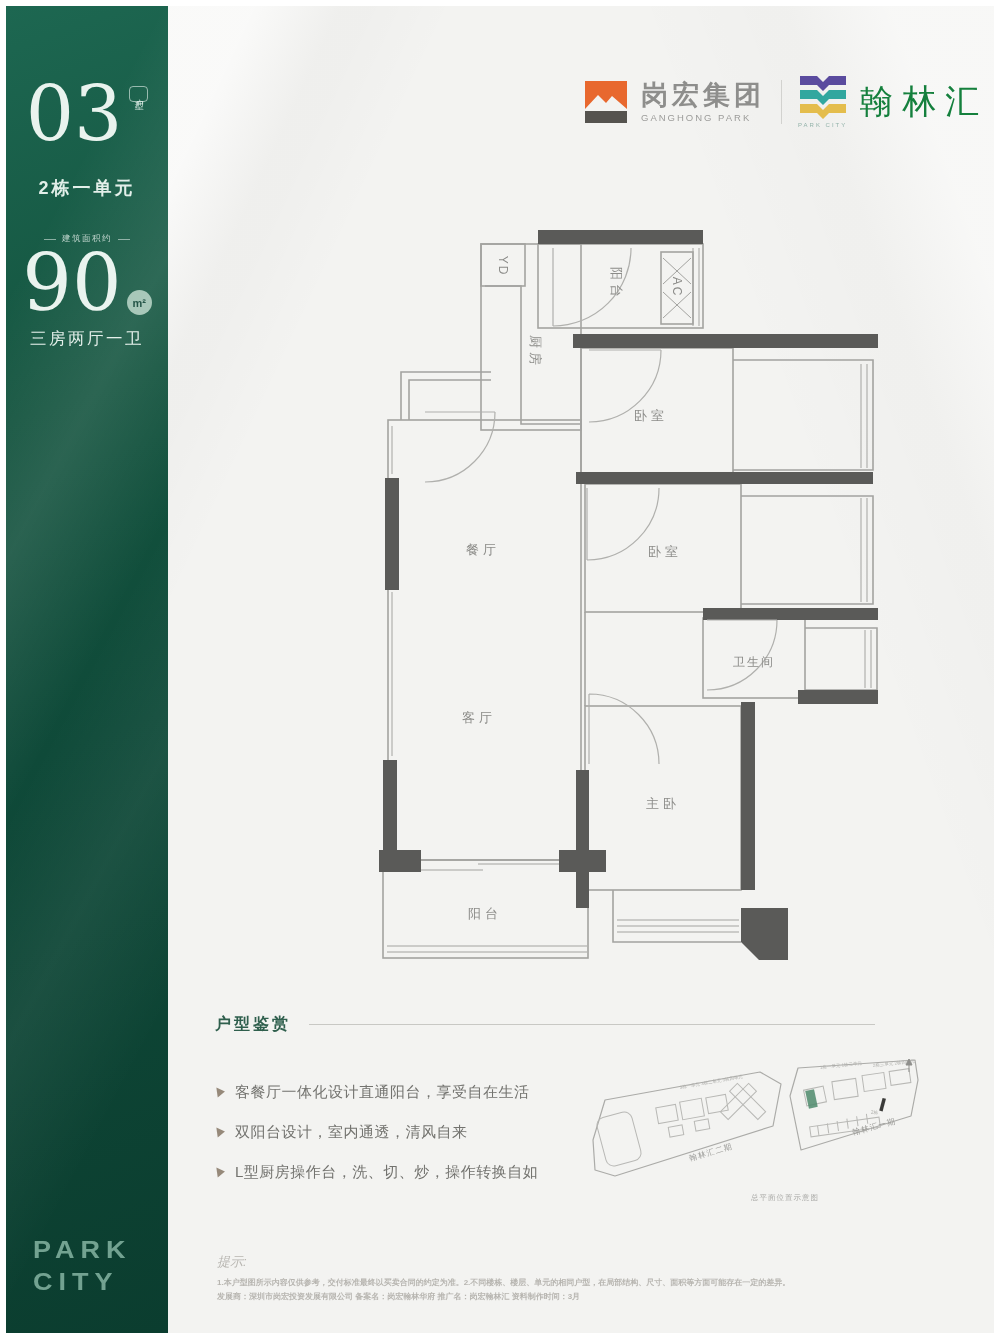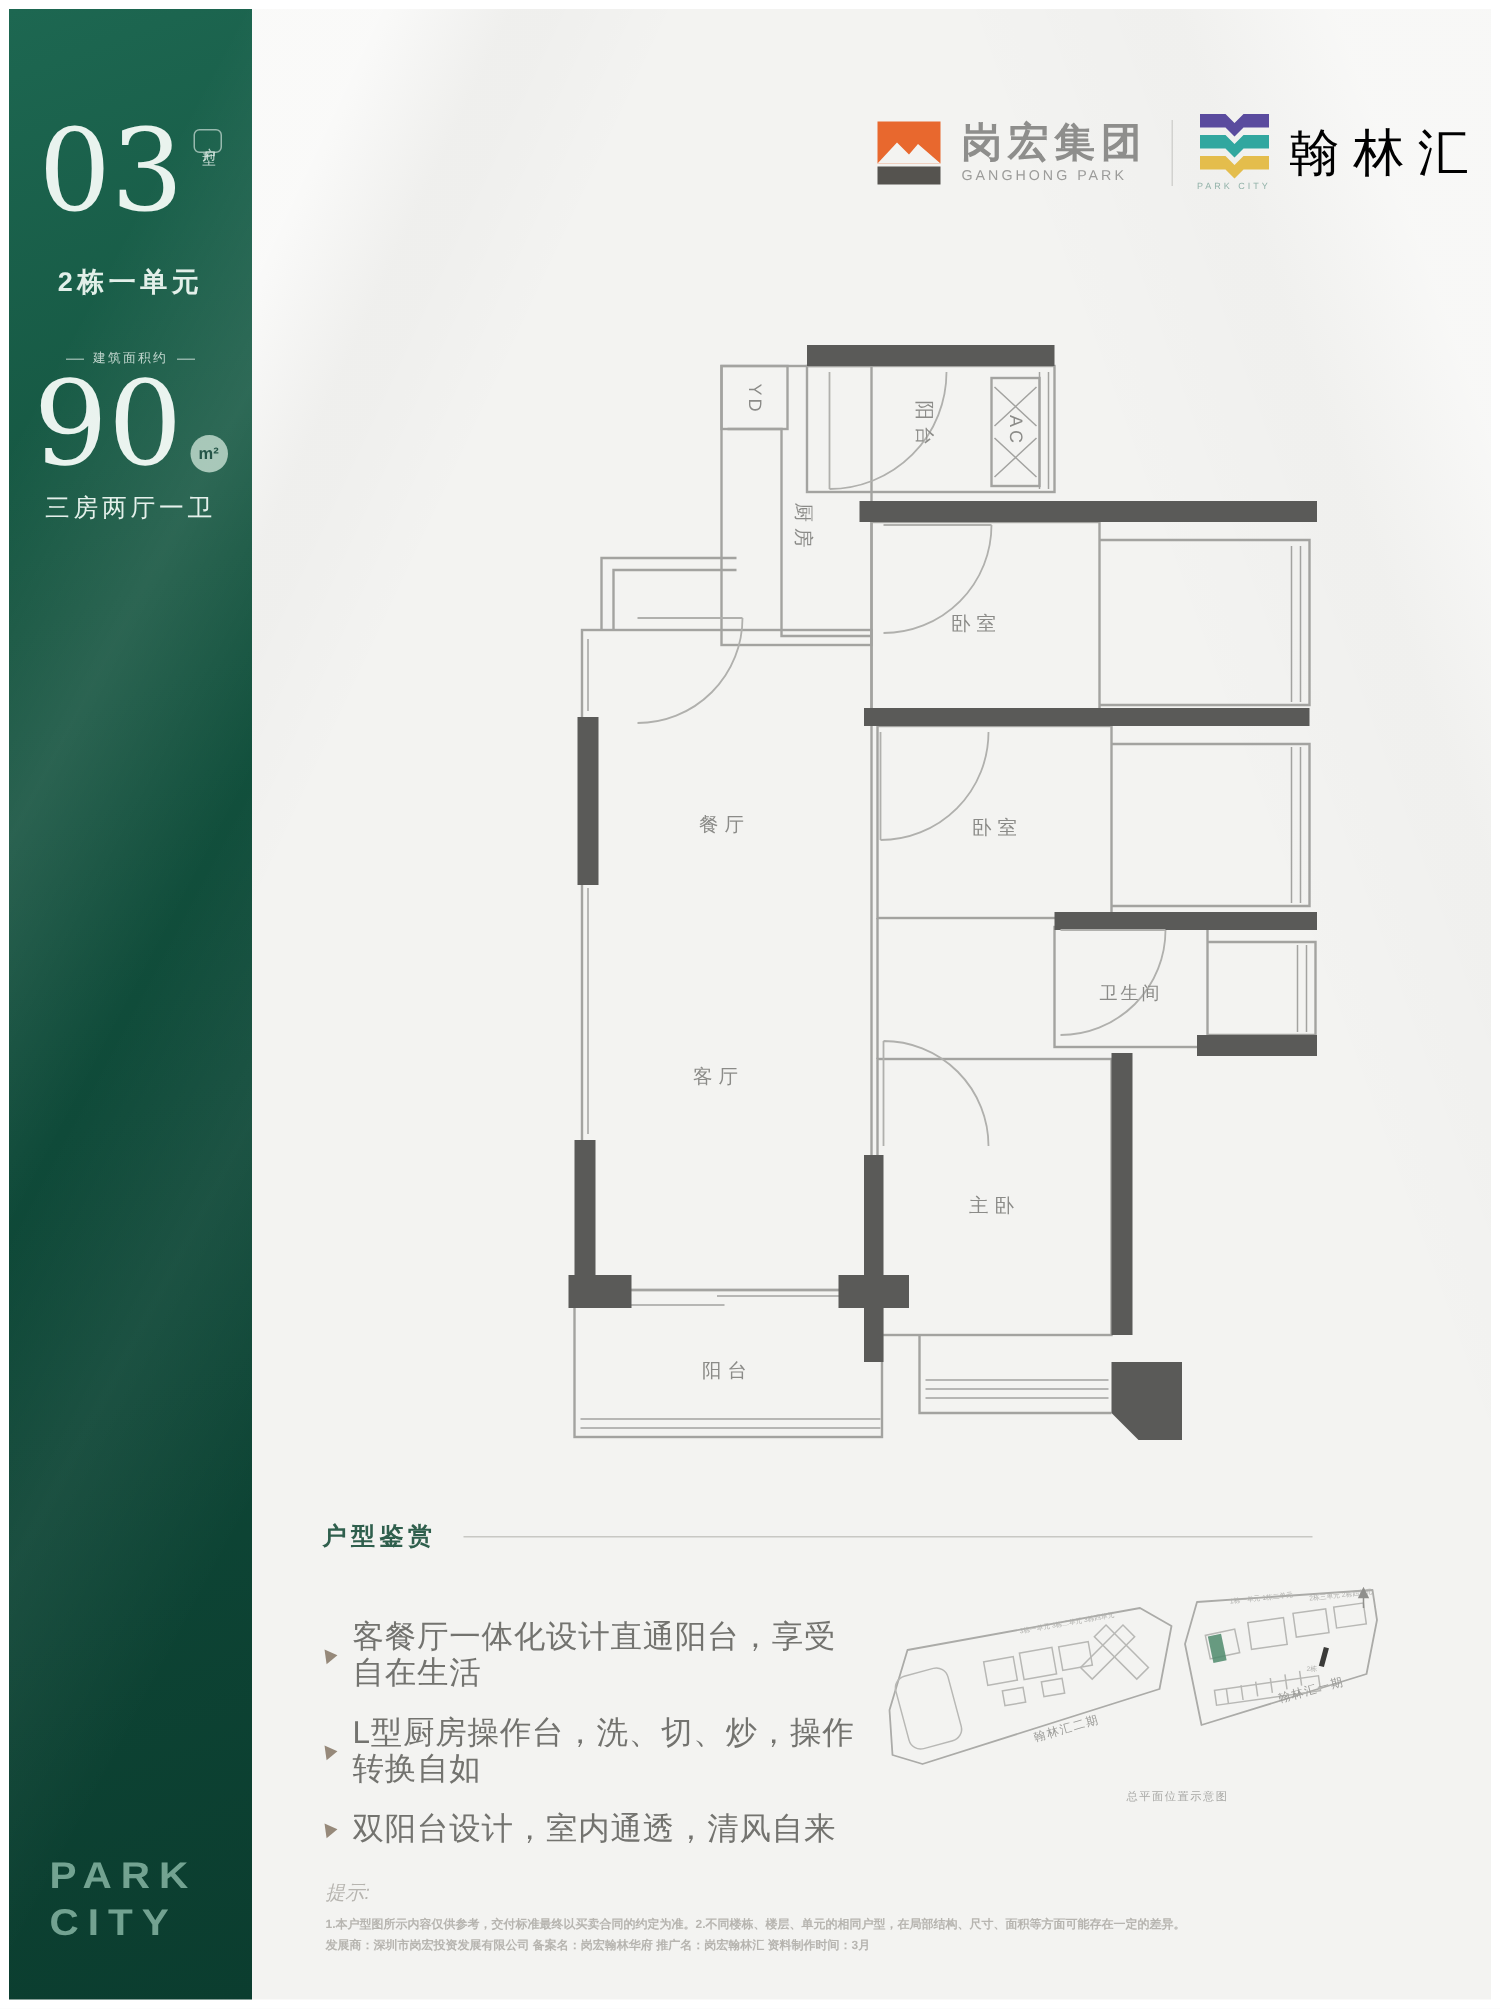--- a/index.html
+++ b/index.html
@@ -39,34 +39,34 @@
     letter-spacing:6px;line-height:1.25;color:rgba(150,196,177,.75);transform:scaleY(.92);transform-origin:left bottom;}
 
   
   .logos{position:absolute;left:583px;top:70px;height:64px;display:flex;align-items:center;}
   .glogo-text{margin-left:12px;display:flex;flex-direction:column;}
   .glogo-name{font-size:27px;font-weight:bold;letter-spacing:4px;color:#8e8e8c;line-height:1.1;}
   .glogo-sub{font-size:9.5px;letter-spacing:2px;color:#9c9c9a;margin-top:2px;}
   .logo-divider{width:1px;height:44px;background:#d2d2cf;margin:0 16px;}
   .plogo-mark{display:flex;flex-direction:column;align-items:center;}
   .plogo-sub{font-size:6px;letter-spacing:2px;color:#93b3aa;margin-top:2px;}
-  .plogo-name{font-size:34px;font-weight:500;letter-spacing:9px;color:#000000;margin-left:12px;}
+  .plogo-name{font-size:34px;font-weight:500;letter-spacing:9px;color:#15803d;margin-left:12px;}
 
   
   .floorplan{position:absolute;left:373px;top:220px;}
   .room-label{fill:#8b8b88;font-size:13px;letter-spacing:4px;text-anchor:middle;font-family:"Liberation Sans",sans-serif;}
   .room-label.small{font-size:12px;letter-spacing:2px;}
 
   
   .apprec-head{position:absolute;left:215px;top:1014px;width:660px;display:flex;align-items:center;}
   .apprec-title{font-size:16px;font-weight:bold;letter-spacing:3px;color:#2f5f4d;}
   .apprec-line{flex:1;height:1px;background:#c8c8c4;margin-left:18px;}
   .bullets{position:absolute;left:217px;top:1080px;width:360px;}
   .bullet{display:flex;align-items:center;gap:10px;margin-bottom:16px;
-    font-size:21px;line-height:24px;color:#73736f;letter-spacing:.5px;}
+    font-size:15px;line-height:24px;color:#73736f;letter-spacing:.5px;}
   .bullet-icon{width:0;height:0;border-left:8px solid #96897a;border-top:5px solid transparent;
     border-bottom:5px solid transparent;flex:none;transform:rotate(-8deg);}
 
   
   .siteplan{position:absolute;left:585px;top:1058px;}
 
   
   .disclaimer{position:absolute;left:217px;top:1253px;width:665px;color:#b7b5b0;}
   .disclaimer .head{font-size:13px;margin-bottom:5px;font-style:italic;}
   .disclaimer .line{font-size:8px;line-height:14px;font-weight:bold;}
@@ -200,25 +200,25 @@
     <div class="apprec-title">户型鉴赏</div>
     <div class="apprec-line"></div>
   </div>
   <div class="bullets">
     <div class="bullet">
       <span class="bullet-icon"></span>
       <span>客餐厅一体化设计直通阳台，享受自在生活</span>
     </div>
     <div class="bullet">
       <span class="bullet-icon"></span>
-      <span>L型厨房操作台，洗、切、炒，操作转换自如</span>
+      <span>双阳台设计，室内通透，清风自来</span>
     </div>
     <div class="bullet">
       <span class="bullet-icon"></span>
-      <span>双阳台设计，室内通透，清风自来</span>
+      <span>L型厨房操作台，洗、切、炒，操作转换自如</span>
     </div>
   </div>
 
   <svg class="siteplan" width="335" height="150" viewBox="0 0 335 150">
 
     <g>
       <polygon points="8,82 20,42 175,14 196,26 188,68 30,118 10,112" fill="none" stroke="#ababa8" stroke-width="1.2" stroke-linejoin="round"></polygon>
       <g fill="none" stroke="#b8b8b5" stroke-width="1">
         <rect x="16" y="56" width="36" height="50" rx="8" transform="rotate(-15 34 81)"></rect>
         <rect x="72" y="48" width="20" height="16" transform="rotate(-10 82 56)"></rect>

